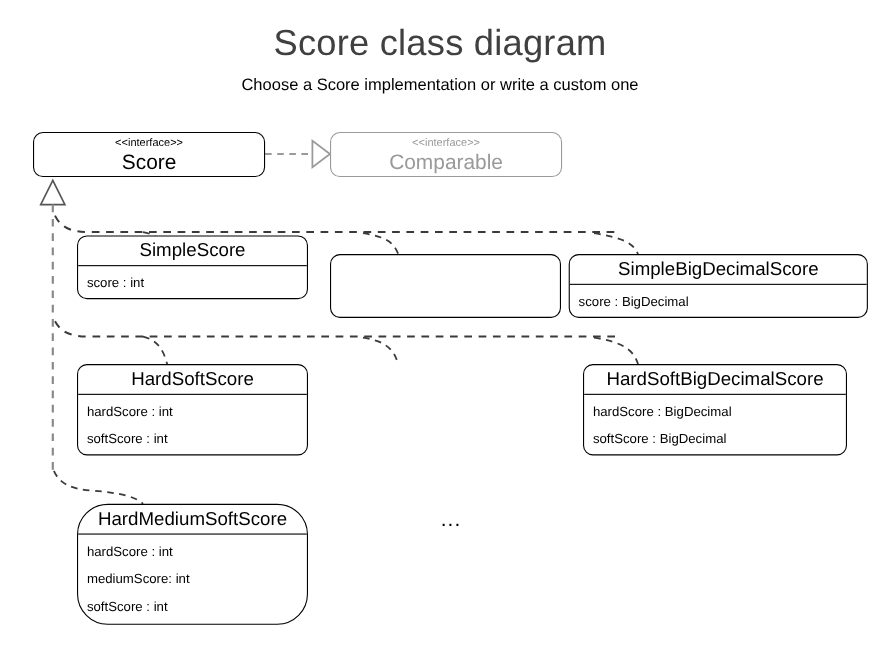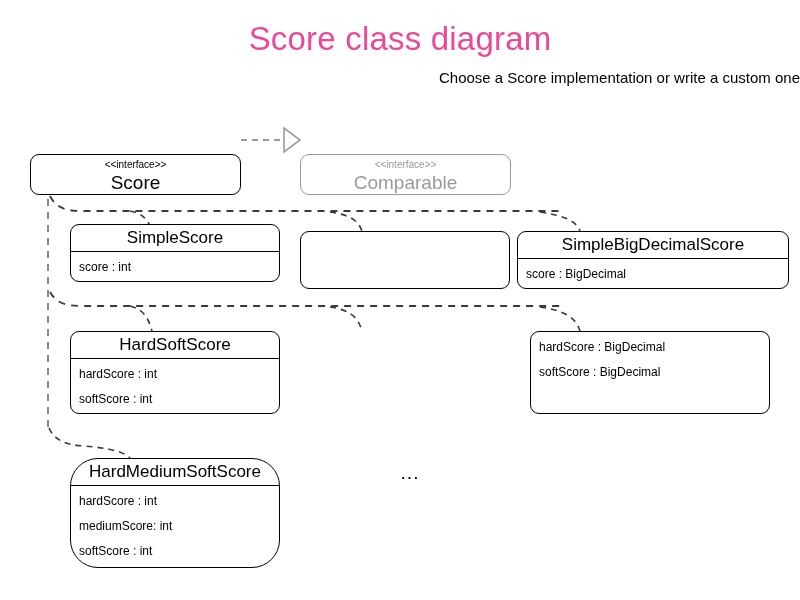--- a/index.html
+++ b/index.html
@@ -23,29 +23,29 @@
     height: 600px;
     pointer-events: none;
   }
   .title {
     position: absolute;
     left: 0;
     top: 20px;
     width: 800px;
     text-align: center;
     font-size: 33px;
-    color: #ec4899;
+    color: #404040;
     letter-spacing: 0.2px;
   }
   .subtitle {
     position: absolute;
     left: 0;
     top: 69px;
     width: 800px;
-    text-align: right;
+    text-align: center;
     font-size: 15px;
     color: #000000;
   }
   .ellipsis {
     position: absolute;
     left: 380px;
     top: 462px;
     width: 60px;
     text-align: center;
     font-size: 19px;
@@ -54,21 +54,20 @@
   }
 
   
   .iface {
     position: absolute;
     box-sizing: border-box;
     border: 1.6px solid #000000;
     border-radius: 9px;
     background: #ffffff;
     text-align: center;
-    margin-top: 34px;
   }
   .iface .stereo {
     font-size: 10px;
     line-height: 12px;
     margin-top: 4px;
     color: inherit;
   }
   .iface .iname {
     font-size: 19px;
     line-height: 23px;
@@ -147,21 +146,21 @@
   <div class="iface" style="left:30px; top:120px; width:211px; height:41px;">
     <div class="stereo">&lt;&lt;interface&gt;&gt;</div>
     <div class="iname">Score</div>
   </div>
 
   <div class="iface grey" style="left:300px; top:120px; width:211px; height:41px;">
     <div class="stereo">&lt;&lt;interface&gt;&gt;</div>
     <div class="iname">Comparable</div>
   </div>
 
-  <div class="cls" style="left:70px; top:224px; width:210px; height:58px;">
+  <div class="cls" style="left:70px; top:214px; width:210px; height:58px;">
     <div class="cname">SimpleScore</div>
     <div class="attrs">
       <div class="attr">score : int</div>
     </div>
   </div>
 
   <div class="cls" style="left:300px; top:231px; width:210px; height:58px;">
   </div>
 
   <div class="cls" style="left:517px; top:231px; width:272px; height:58px;">
@@ -174,20 +173,21 @@
   <div class="cls" style="left:70px; top:331px; width:210px; height:83px;">
     <div class="cname">HardSoftScore</div>
     <div class="attrs">
       <div class="attr">hardScore : int</div>
       <div class="attr">softScore : int</div>
     </div>
   </div>
 
 
   <div class="cls" style="left:530px; top:331px; width:240px; height:83px;">
+    <div class="cname">HardSoftBigDecimalScore</div>
     <div class="attrs">
       <div class="attr">hardScore : BigDecimal</div>
       <div class="attr">softScore : BigDecimal</div>
     </div>
   </div>
 
   <div class="cls" style="left:70px; top:458px; width:210px; height:110px;border-radius:28px;">
     <div class="cname">HardMediumSoftScore</div>
     <div class="attrs">
       <div class="attr">hardScore : int</div>

